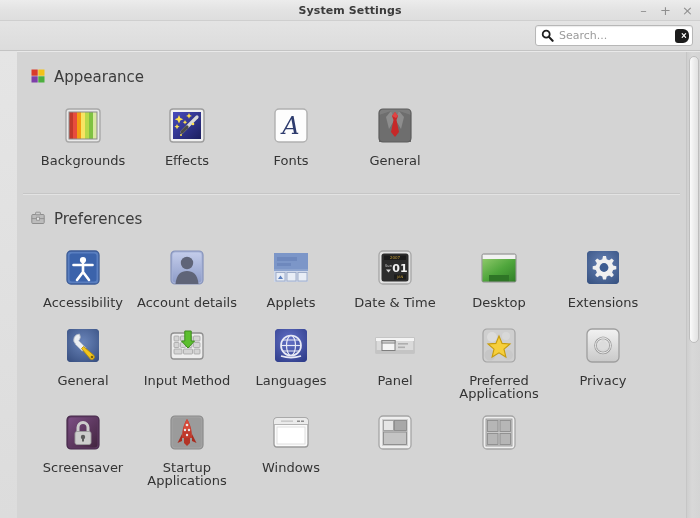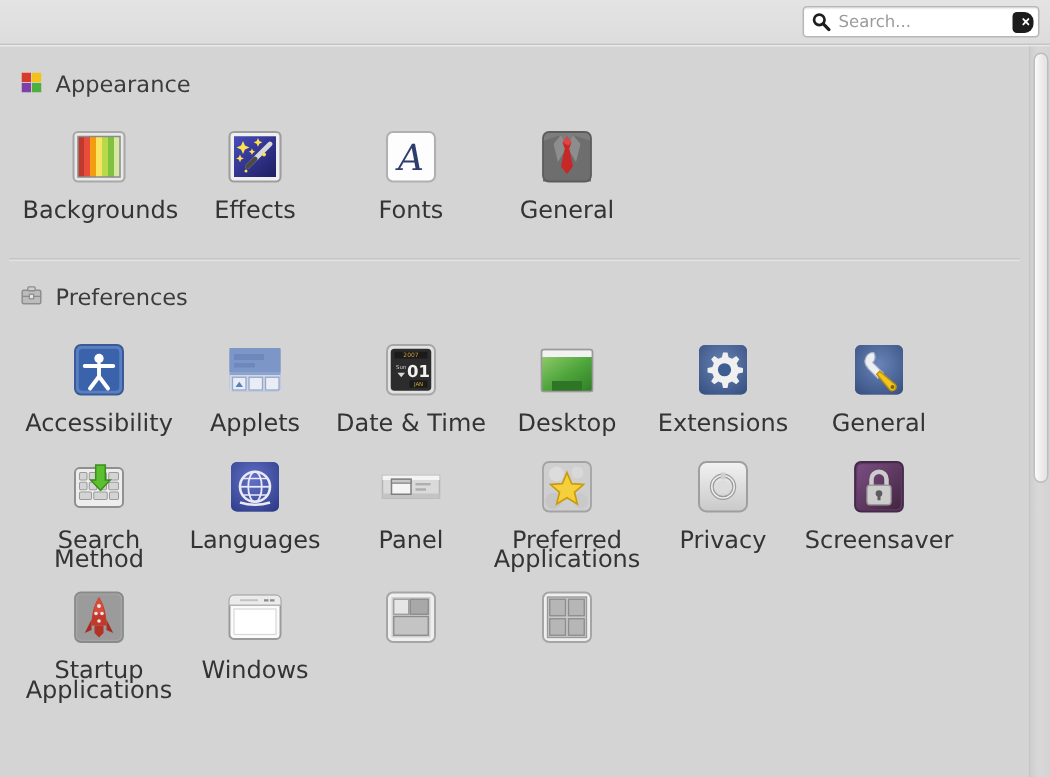--- a/index.html
+++ b/index.html
@@ -123,20 +123,21 @@
   .clear-btn svg { display: block; }
 
   
   .content-wrap {
     position: relative;
     flex: 1;
     min-height: 0;
     display: flex;
     background: #d4d4d4;
     border-top: 1px solid #e9e9e9;
+    margin-left: 17px;
   }
   .scroll-area {
     flex: 1;
     min-width: 0;
     overflow: hidden;
     position: relative;
     padding: 0;
   }
   .scrollbar {
     width: 13px;
@@ -196,33 +197,41 @@
     width: 48px;
     height: 48px;
     display: flex;
     align-items: center;
     justify-content: center;
     position: relative;
   }
   .cell-icon svg { display: block; }
   .cell-label {
     margin-top: 3px;
-    font-size: 16px;
+    font-size: 13px;
     color: #343434;
     text-align: center;
     line-height: 13px;
     max-width: 102px;
     white-space: pre-line;
   }
 </style>
 </head>
 <body>
 
 <div class="window">
 
+  <div class="titlebar">
+    <div class="window-title">System Settings</div>
+    <div class="win-controls">
+      <div class="win-btn">–</div>
+      <div class="win-btn">+</div>
+      <div class="win-btn">×</div>
+    </div>
+  </div>
 
   <div class="toolbar">
     <div class="search-box">
       <span class="search-icon">
         <svg width="13" height="13" viewBox="0 0 13 13">
           <circle cx="5.2" cy="5.2" r="3.5" fill="none" stroke="#1e1e1e" stroke-width="1.8"></circle>
           <line x1="7.9" y1="7.9" x2="11.6" y2="11.8" stroke="#1e1e1e" stroke-width="2.1" stroke-linecap="round"></line>
         </svg>
       </span>
       <input class="search-input" type="text" placeholder="Search..." style="">
@@ -349,20 +358,37 @@
                 <rect x="6" y="4" width="32" height="33" rx="4" fill="#5a7fc0" stroke="#3a5a96" stroke-width="1.3"></rect>
                 <rect x="8.5" y="6.5" width="27" height="28" rx="2.5" fill="#3b63ab"></rect>
                 <circle cx="22" cy="13" r="3.1" fill="#fff"></circle>
                 <path d="M12.5 18 L31.5 18" stroke="#fff" stroke-width="2.6" stroke-linecap="round"></path>
                 <path d="M22 17 L22 25 L16 33 M22 25 L28 33" stroke="#fff" stroke-width="2.6" stroke-linecap="round" fill="none"></path>
               </svg>
             </span>
             <span class="cell-label">Accessibility</span>
           </div>
 
+          <div class="cell">
+            <span class="cell-icon">
+              <svg width="44" height="44" viewBox="0 0 44 44">
+                <rect x="6" y="4" width="32" height="33" rx="4" fill="#a7b3d6" stroke="#8592bb" stroke-width="1.2"></rect>
+                <rect x="7.5" y="5.5" width="29" height="30" rx="3" fill="url(#accg)"></rect>
+                <defs>
+                  <linearGradient id="accg" x1="0" y1="0" x2="0" y2="1">
+                    <stop offset="0" stop-color="#c3ccea"></stop>
+                    <stop offset="1" stop-color="#8e9cc9"></stop>
+                  </linearGradient>
+                </defs>
+                <circle cx="22" cy="16" r="6.2" fill="#5f6478"></circle>
+                <path d="M10.5 37 C11.5 27 16 24 22 24 C28 24 32.5 27 33.5 37 Z" fill="#5f6478"></path>
+              </svg>
+            </span>
+            <span class="cell-label">Account details</span>
+          </div>
 
           <div class="cell">
             <span class="cell-icon">
               <svg width="44" height="44" viewBox="0 0 44 44">
                 <rect x="5" y="6" width="34" height="29" rx="2" fill="#8da4cf"></rect>
                 <rect x="5" y="6" width="34" height="16" fill="#7c96c8"></rect>
                 <rect x="8" y="10" width="20" height="4" fill="#6e88bd"></rect>
                 <rect x="8" y="16" width="14" height="3" fill="#6e88bd"></rect>
                 <rect x="5" y="24" width="34" height="11" fill="#cfd8ea"></rect>
                 <rect x="7" y="25.5" width="9" height="8.5" fill="#e8edf6" stroke="#9aa8c6" stroke-width="0.9"></rect>
@@ -464,21 +490,21 @@
                   <rect x="15.5" y="17.5" width="5" height="5" rx="0.8"></rect>
                   <rect x="22" y="17.5" width="5" height="5" rx="0.8"></rect>
                   <rect x="28.5" y="17.5" width="6.5" height="5" rx="0.8"></rect>
                   <rect x="9" y="24" width="8" height="5" rx="0.8"></rect>
                   <rect x="18.5" y="24" width="9" height="5" rx="0.8"></rect>
                   <rect x="29" y="24" width="6" height="5" rx="0.8"></rect>
                 </g>
                 <path d="M19.8 6 L26.2 6 L26.2 16 L29.5 16 L23 23 L16.5 16 L19.8 16 Z" fill="#5cbf2f" stroke="#3d8c1e" stroke-width="1"></path>
               </svg>
             </span>
-            <span class="cell-label">Search Method</span>
+            <span class="cell-label">Input Method</span>
           </div>
 
           <div class="cell">
             <span class="cell-icon">
               <svg width="44" height="44" viewBox="0 0 44 44">
                 <rect x="6" y="4" width="32" height="33" rx="4" fill="#3e4fa8"></rect>
                 <rect x="6" y="4" width="32" height="33" rx="4" fill="url(#lag)"></rect>
                 <defs>
                   <radialGradient id="lag" cx="0.45" cy="0.35" r="0.8">
                     <stop offset="0" stop-color="#6673c9" stop-opacity="0.9"></stop>

